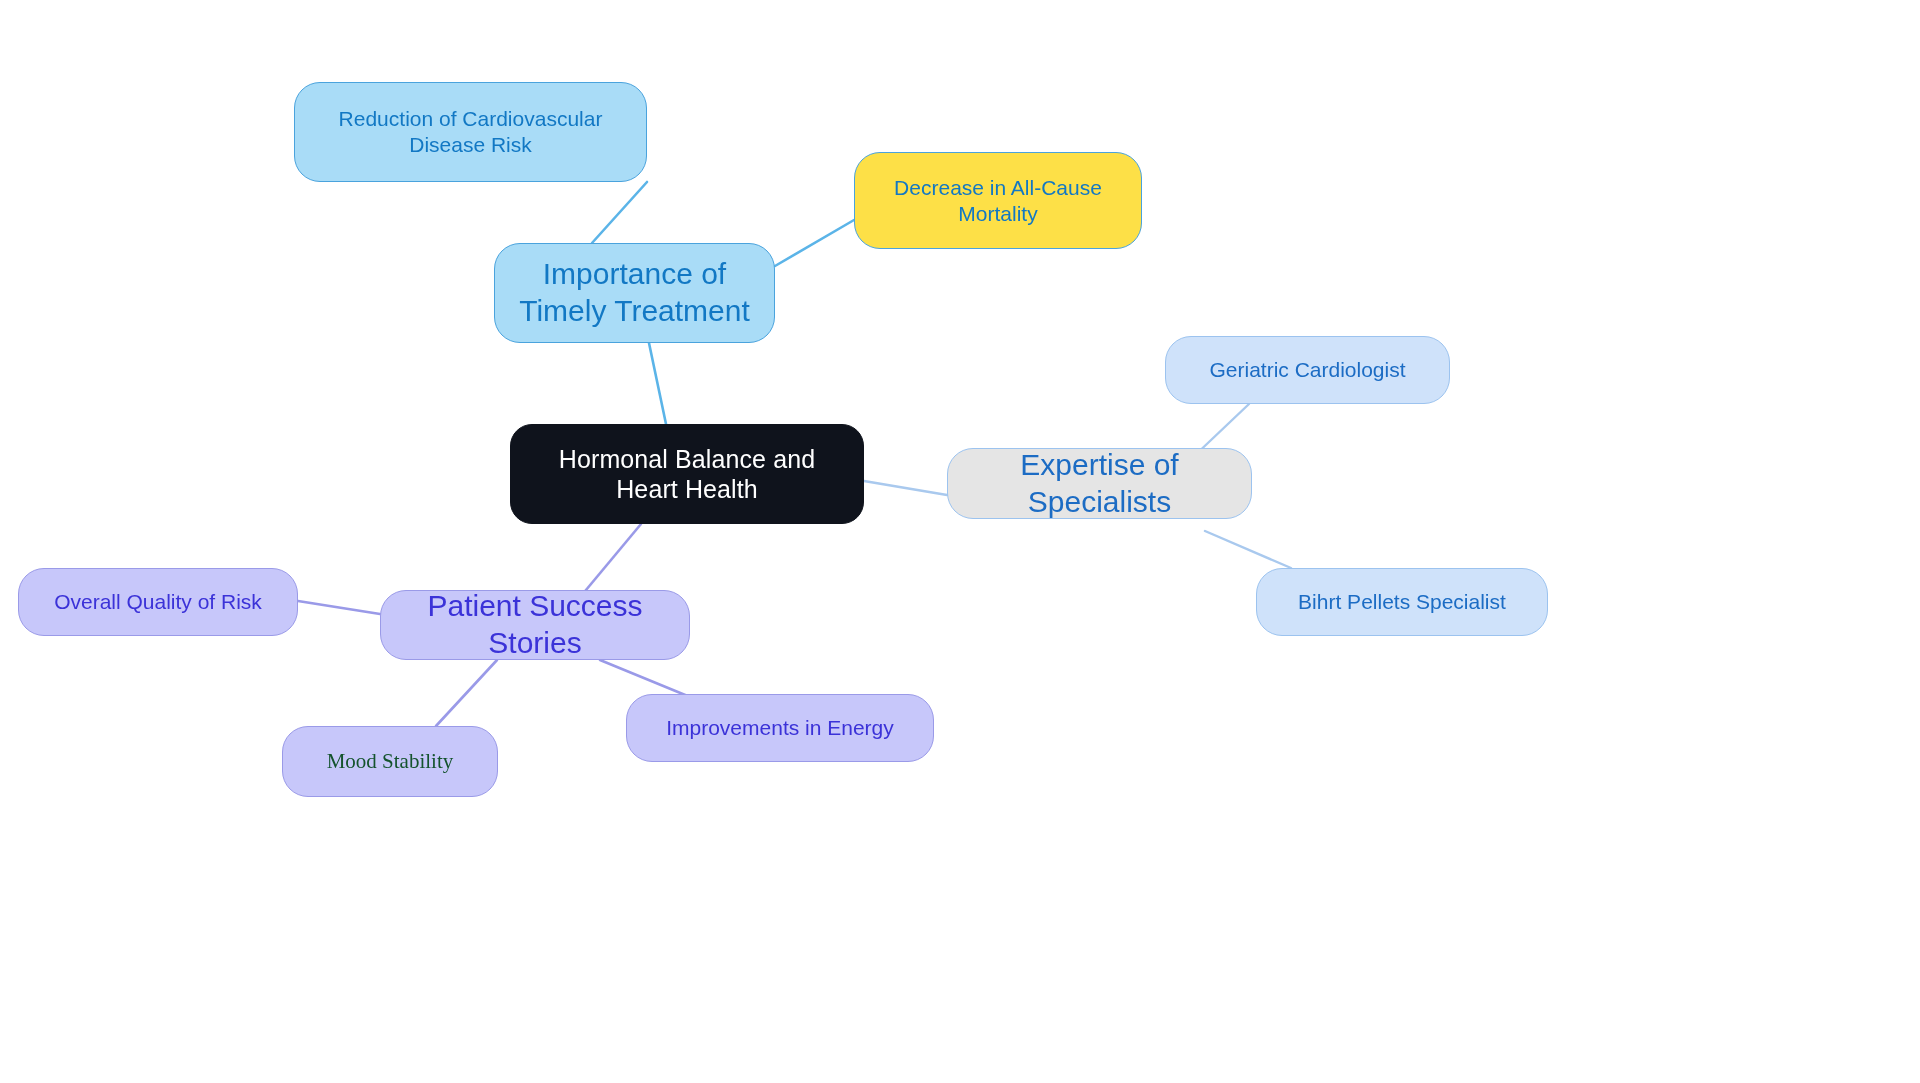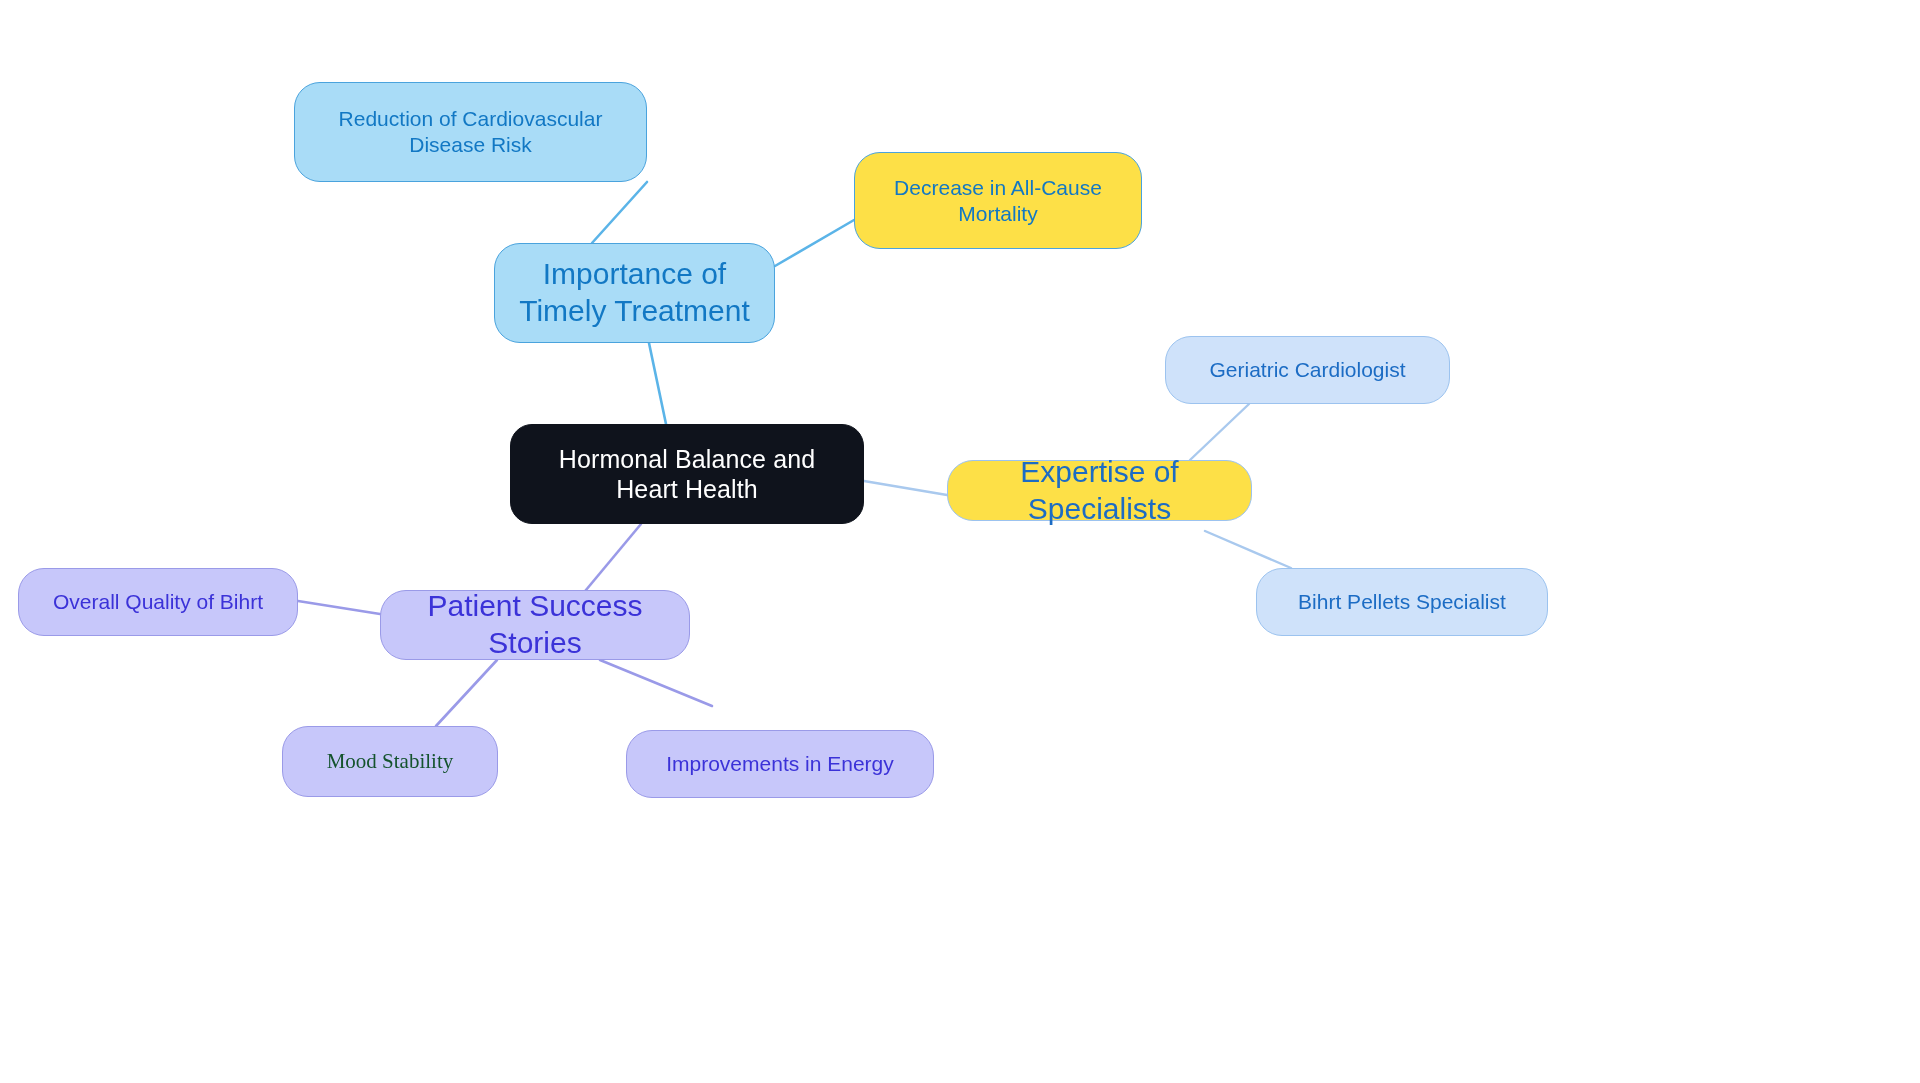--- a/index.html
+++ b/index.html
@@ -67,21 +67,21 @@
       <polyline points="641,524 586,590" fill="none" stroke="#9a9ae8" stroke-width="2.6" stroke-linecap="round" stroke-linejoin="round"></polyline>
       <polyline points="380,614 298,601" fill="none" stroke="#9a9ae8" stroke-width="2.6" stroke-linecap="round" stroke-linejoin="round"></polyline>
       <polyline points="497,660 436,726" fill="none" stroke="#9a9ae8" stroke-width="2.6" stroke-linecap="round" stroke-linejoin="round"></polyline>
       <polyline points="600,660 712,706" fill="none" stroke="#9a9ae8" stroke-width="2.6" stroke-linecap="round" stroke-linejoin="round"></polyline>
     </svg>
   <div id="node-layer">
       <div class="node root" style="left: 510px; top: 424px; width: 354px; height: 100px; background: rgb(15, 19, 28); border-color: rgb(15, 19, 28); color: rgb(255, 255, 255);"><span>Hormonal Balance and Heart Health</span></div>
       <div class="node lvl1" style="left: 494px; top: 243px; width: 281px; height: 100px; background: rgb(169, 220, 247); border-color: rgb(74, 163, 221); color: rgb(18, 120, 196);"><span>Importance of Timely Treatment</span></div>
       <div class="node lvl2" style="left: 294px; top: 82px; width: 353px; height: 100px; background: rgb(169, 220, 247); border-color: rgb(74, 163, 221); color: rgb(18, 120, 196);"><span>Reduction of Cardiovascular Disease Risk</span></div>
       <div class="node lvl2" style="left: 854px; top: 152px; width: 288px; height: 97px; background: #fde047; border-color: rgb(74, 163, 221); color: rgb(18, 120, 196);"><span>Decrease in All-Cause Mortality</span></div>
-      <div class="node lvl1" style="left: 947px; top: 460px; width: 305px; height: 61px; background: #fde047; border-color: rgb(156, 195, 239); color: rgb(28, 108, 196);"><span>Expertise of Specialists</span></div>
+      <div class="node lvl1" style="left: 947px; top: 448px; width: 305px; height: 71px; background: #e5e5e5; border-color: rgb(156, 195, 239); color: rgb(28, 108, 196);"><span>Expertise of Specialists</span></div>
       <div class="node lvl2" style="left: 1149px; top: 336px; width: 285px; height: 68px; background: rgb(207, 226, 250); border-color: rgb(156, 195, 239); color: rgb(28, 108, 196); margin-left: 16px;"><span>Geriatric Cardiologist</span></div>
       <div class="node lvl2" style="left: 1256px; top: 568px; width: 292px; height: 68px; background: rgb(207, 226, 250); border-color: rgb(156, 195, 239); color: rgb(28, 108, 196); text-align: right;"><span>Bihrt Pellets Specialist</span></div>
       <div class="node lvl1" style="left: 380px; top: 590px; width: 310px; height: 70px; background: rgb(199, 199, 250); border-color: rgb(154, 154, 232); color: rgb(59, 50, 216);"><span>Patient Success Stories</span></div>
-      <div class="node lvl2" style="left: 18px; top: 568px; width: 280px; height: 68px; background: rgb(199, 199, 250); border-color: rgb(154, 154, 232); color: rgb(59, 50, 216);"><span>Overall Quality of Bihrt</span></div>
+      <div class="node lvl2" style="left: 18px; top: 568px; width: 280px; height: 68px; background: rgb(199, 199, 250); border-color: rgb(154, 154, 232); color: rgb(59, 50, 216);"><span>Overall Quality of Risk</span></div>
       <div class="node lvl2" style="left: 282px; top: 726px; width: 216px; height: 71px; background: rgb(199, 199, 250); border-color: rgb(154, 154, 232); color: #14532d; font-family: Liberation Serif, serif;"><span>Mood Stability</span></div>
-      <div class="node lvl2" style="left: 626px; top: 730px; width: 308px; height: 68px; background: rgb(199, 199, 250); border-color: rgb(154, 154, 232); color: rgb(59, 50, 216);"><span>Improvements in Energy</span></div>
+      <div class="node lvl2" style="left: 626px; top: 694px; width: 308px; height: 68px; background: rgb(199, 199, 250); border-color: rgb(154, 154, 232); color: rgb(59, 50, 216);"><span>Improvements in Energy</span></div>
     </div>
 </div>
 
 </body></html>

